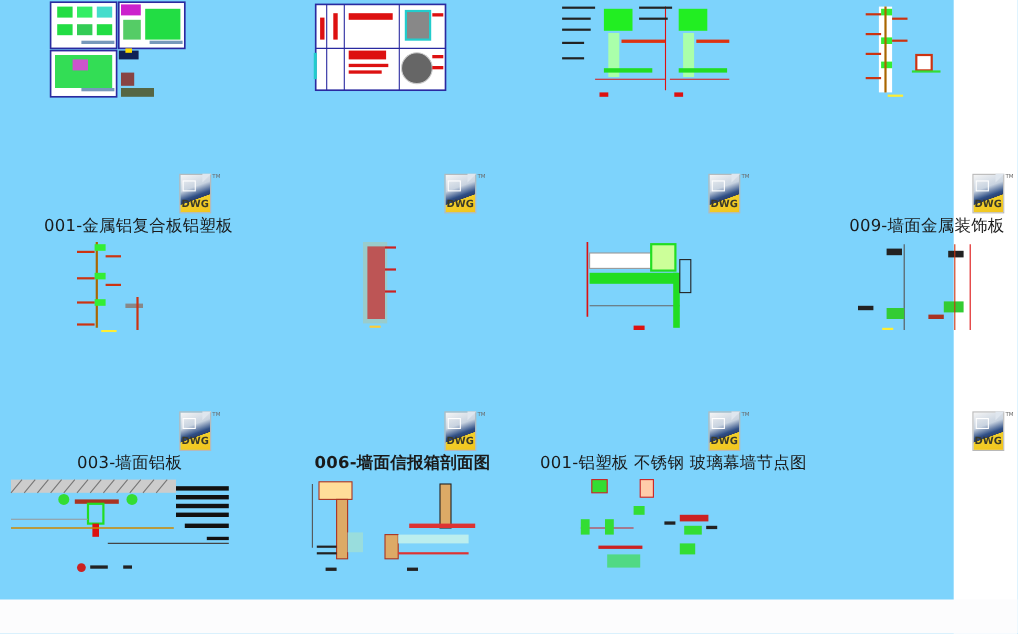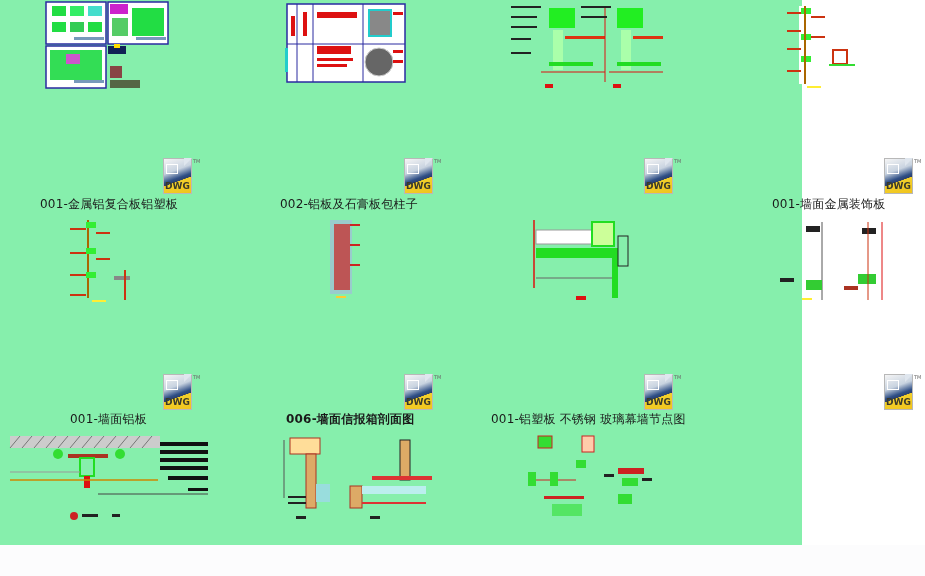--- a/index.html
+++ b/index.html
@@ -1,24 +1,24 @@
 <!DOCTYPE html>
 <html><head>
 <meta charset="utf-8">
 <style>
   html, body { margin:0; padding:0; background:#ffffff; }
   body { width:925px; height:576px; overflow:hidden; position:relative;
          font-family:"DejaVu Sans","Liberation Sans",sans-serif; }
-  .view { position:absolute; left:0; top:0; width:802px; height:576px; background:#86efac; }
+  .view { position:absolute; left:0; top:0; width:867px; height:576px; background:#7dd3fc; }
   .bottom-fade { position:absolute; left:0; top:545px; width:925px; height:31px; background:#fcfcfd; }
 
   .thumb { position:absolute; }
   .thumb svg { display:block; width:100%; height:100%; }
 
-  .label { position:absolute; font-size:12px; color:#1a1a1a; white-space:nowrap; letter-spacing:0.2px; }
+  .label { position:absolute; font-size:15px; color:#1a1a1a; white-space:nowrap; letter-spacing:0.2px; }
 
   .dwg { position:absolute; width:36px; height:36px; }
   .dwg .sheet { position:absolute; left:0; top:0; width:29px; height:36px;
                 background:linear-gradient(160deg,#f5f5f5 0%, #c8d3e0 35%, #2f4f86 55%, #2b3f6c 62%, #f2cf2a 63%, #f1c41d 100%);
                 border:1px solid #b8b8b8; box-sizing:border-box; }
   .dwg .fold { position:absolute; left:21px; top:0; width:0; height:0;
                border-left:8px solid #dfe6ee; border-bottom:8px solid transparent; }
   .dwg .frame { position:absolute; left:3px; top:6px; width:10px; height:8px; border:1px solid #ffffff; }
   .dwg .txt { position:absolute; left:2px; top:23px; font-size:9px; font-weight:bold; color:#3a3a2a;
               font-family:"DejaVu Sans",sans-serif; }
@@ -134,38 +134,37 @@
   </div>
   <div class="label" style="left:40px;top:196px;">001-金属铝复合板铝塑板</div>
 
   <div class="dwg" style="left:404px;top:158px;">
     <div class="sheet"></div>
       <div class="fold"></div>
       <div class="frame"></div>
     <span class="txt">DWG</span>
     <span class="tm">TM</span>
   </div>
-  <div class="label" style="left:280px;top:196px;">002-铝板及石膏板包柱子</div>
 
   <div class="dwg" style="left:644px;top:158px;">
     <div class="sheet"></div>
       <div class="fold"></div>
       <div class="frame"></div>
     <span class="txt">DWG</span>
     <span class="tm">TM</span>
   </div>
 
   <div class="dwg" style="left:884px;top:158px;">
     <div class="sheet"></div>
       <div class="fold"></div>
       <div class="frame"></div>
     <span class="txt">DWG</span>
     <span class="tm">TM</span>
   </div>
-  <div class="label" style="left:772px;top:196px;">001-墙面金属装饰板</div>
+  <div class="label" style="left:772px;top:196px;">009-墙面金属装饰板</div>
 
   <div class="thumb" style="left:68px;top:218px;width:80px;height:84px;">
     <svg viewBox="0 0 80 84">
       <line x1="20" y1="2" x2="20" y2="80" stroke="#aa6600" stroke-width="2"></line>
       <rect x="18" y="4" width="10" height="6" fill="#33ee33"></rect>
         <rect x="18" y="30" width="10" height="6" fill="#33ee33"></rect>
         <rect x="18" y="54" width="10" height="6" fill="#33ee33"></rect>
       <rect x="2" y="10" width="16" height="2" fill="#cc3311"></rect>
         <rect x="2" y="34" width="16" height="2" fill="#cc3311"></rect>
         <rect x="2" y="56" width="16" height="2" fill="#cc3311"></rect>
@@ -217,21 +216,21 @@
     </svg>
   </div>
 
   <div class="dwg" style="left:163px;top:374px;">
     <div class="sheet"></div>
       <div class="fold"></div>
       <div class="frame"></div>
     <span class="txt">DWG</span>
     <span class="tm">TM</span>
   </div>
-  <div class="label" style="left:70px;top:411px;">001-墙面铝板</div>
+  <div class="label" style="left:70px;top:411px;">003-墙面铝板</div>
 
   <div class="dwg" style="left:404px;top:374px;">
     <div class="sheet"></div>
       <div class="fold"></div>
       <div class="frame"></div>
     <span class="txt">DWG</span>
     <span class="tm">TM</span>
   </div>
   <div class="label" style="left:286px;top:411px;font-weight:bold;">006-墙面信报箱剖面图</div>
 

